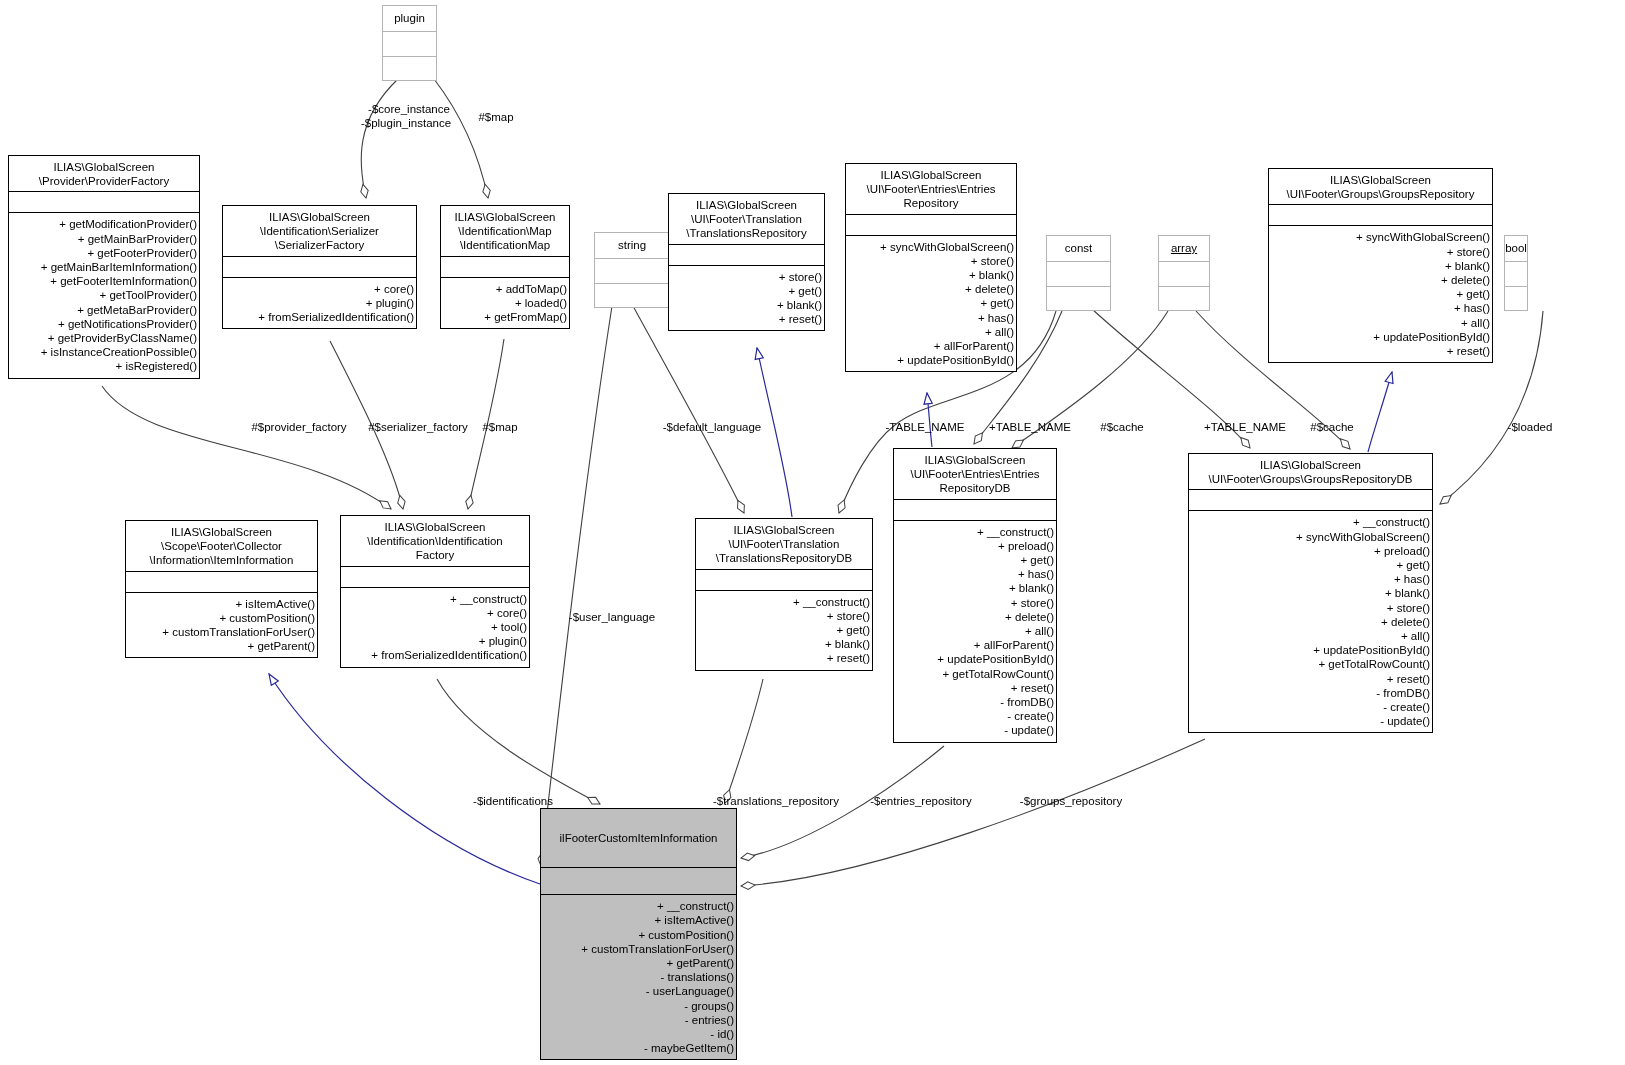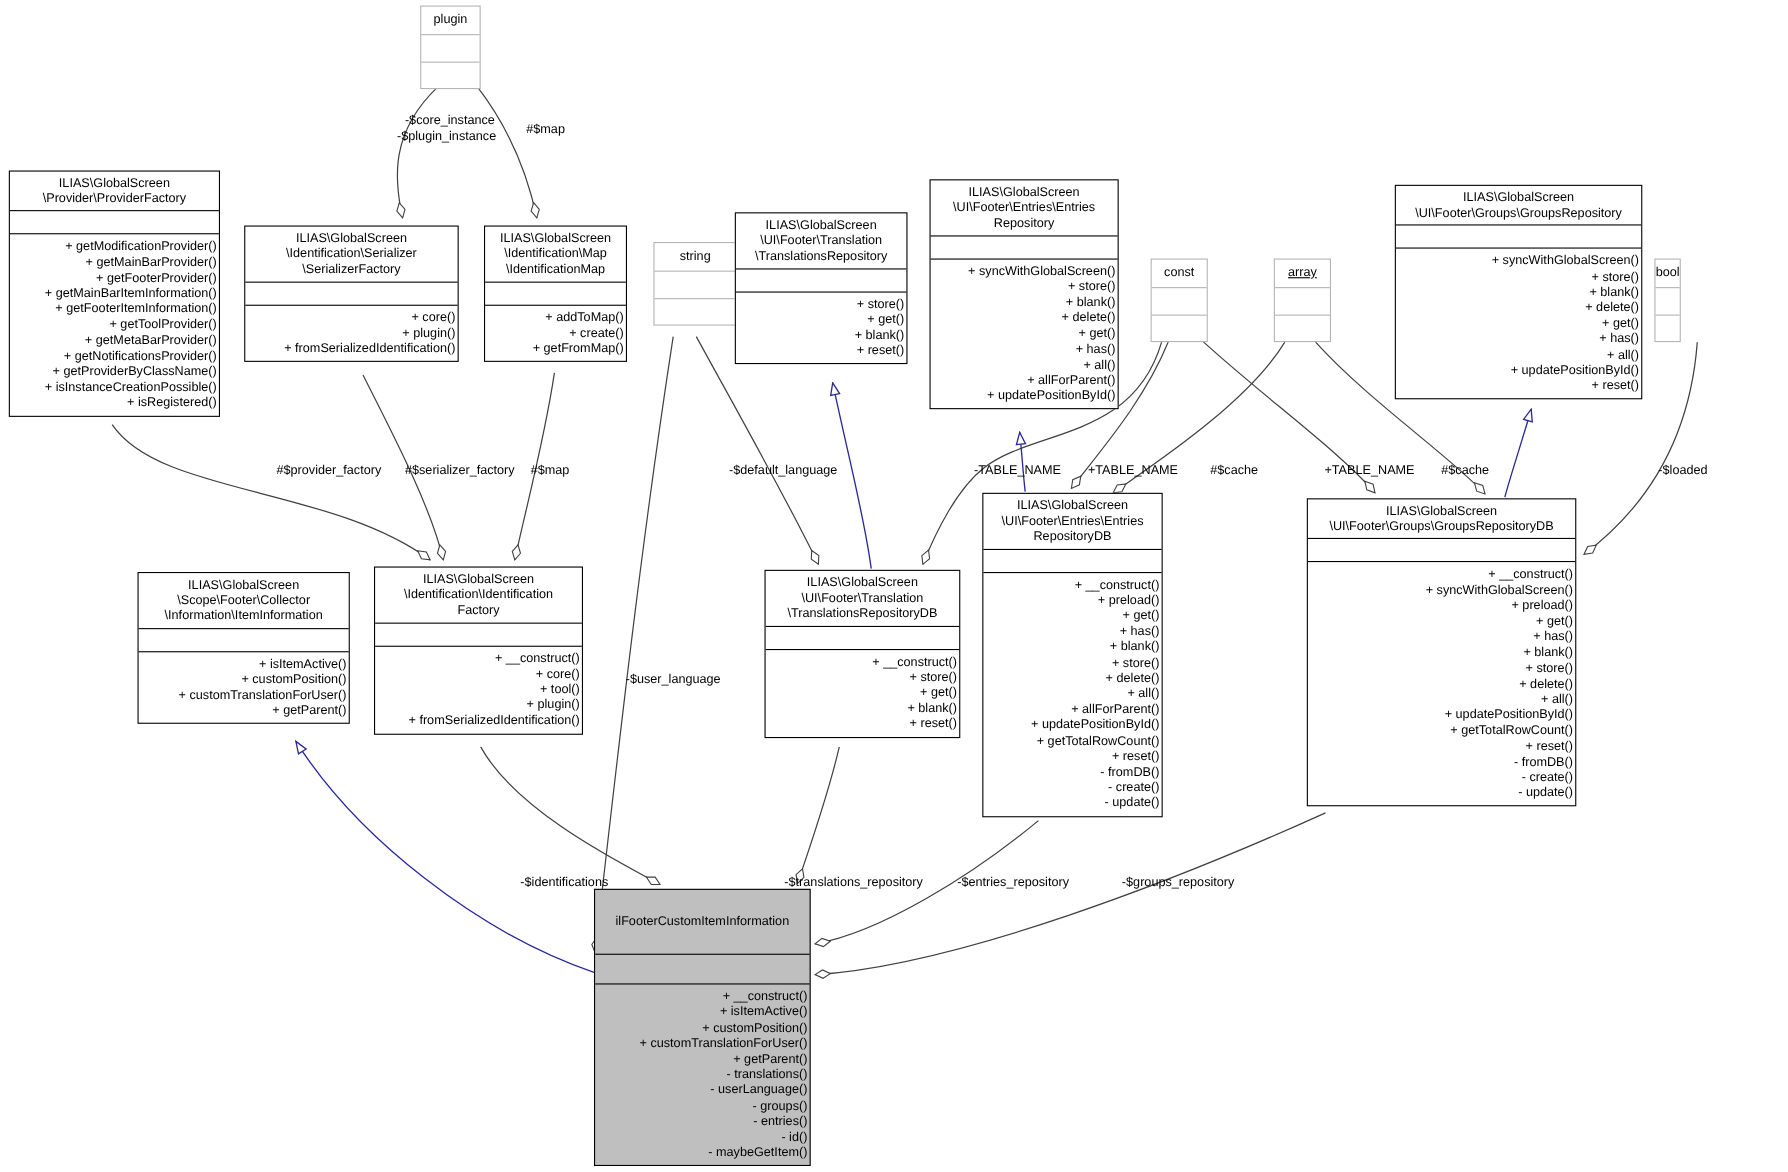--- a/index.html
+++ b/index.html
@@ -81,26 +81,26 @@
     <text x="776" y="805">-$translations_repository</text>
     <text x="921" y="805">-$entries_repository</text>
     <text x="1071" y="805">-$groups_repository</text>
   </svg>
 
   <div class="prim" style="left:382px;top:5px;width:55px;">
     <div class="t">plugin</div>
     <div class="c1"></div>
     <div class="c2"></div>
   </div>
-  <div class="prim" style="left:594px;top:220px;width:76px;">
+  <div class="prim" style="left:594px;top:232px;width:76px;">
     <div class="t">string</div>
     <div class="c1"></div>
     <div class="c2"></div>
   </div>
-  <div class="prim" style="left:1046px;top:235px;width:52px;">
+  <div class="prim" style="left:1046px;top:235px;width:65px;">
     <div class="t">const</div>
     <div class="c1"></div>
     <div class="c2"></div>
   </div>
   <div class="prim" style="left:1158px;top:235px;width:52px;text-decoration:underline;">
     <div class="t">array</div>
     <div class="c1"></div>
     <div class="c2"></div>
   </div>
   <div class="prim" style="left:1504px;top:235px;width:24px;">
@@ -135,21 +135,21 @@
 + plugin()
 + fromSerializedIdentification()</div>
   </div>
 
   <div class="cls" style="left:440px;top:205px;width:130px;">
     <div class="t">ILIAS\GlobalScreen
 \Identification\Map
 \IdentificationMap</div>
     <div class="a"></div>
     <div class="m">+ addToMap()
-+ create()
++ loaded()
 + getFromMap()</div>
   </div>
 
   <div class="cls" style="left:668px;top:193px;width:157px;">
     <div class="t">ILIAS\GlobalScreen
 \UI\Footer\Translation
 \TranslationsRepository</div>
     <div class="a"></div>
     <div class="m">+ store()
 + get()

